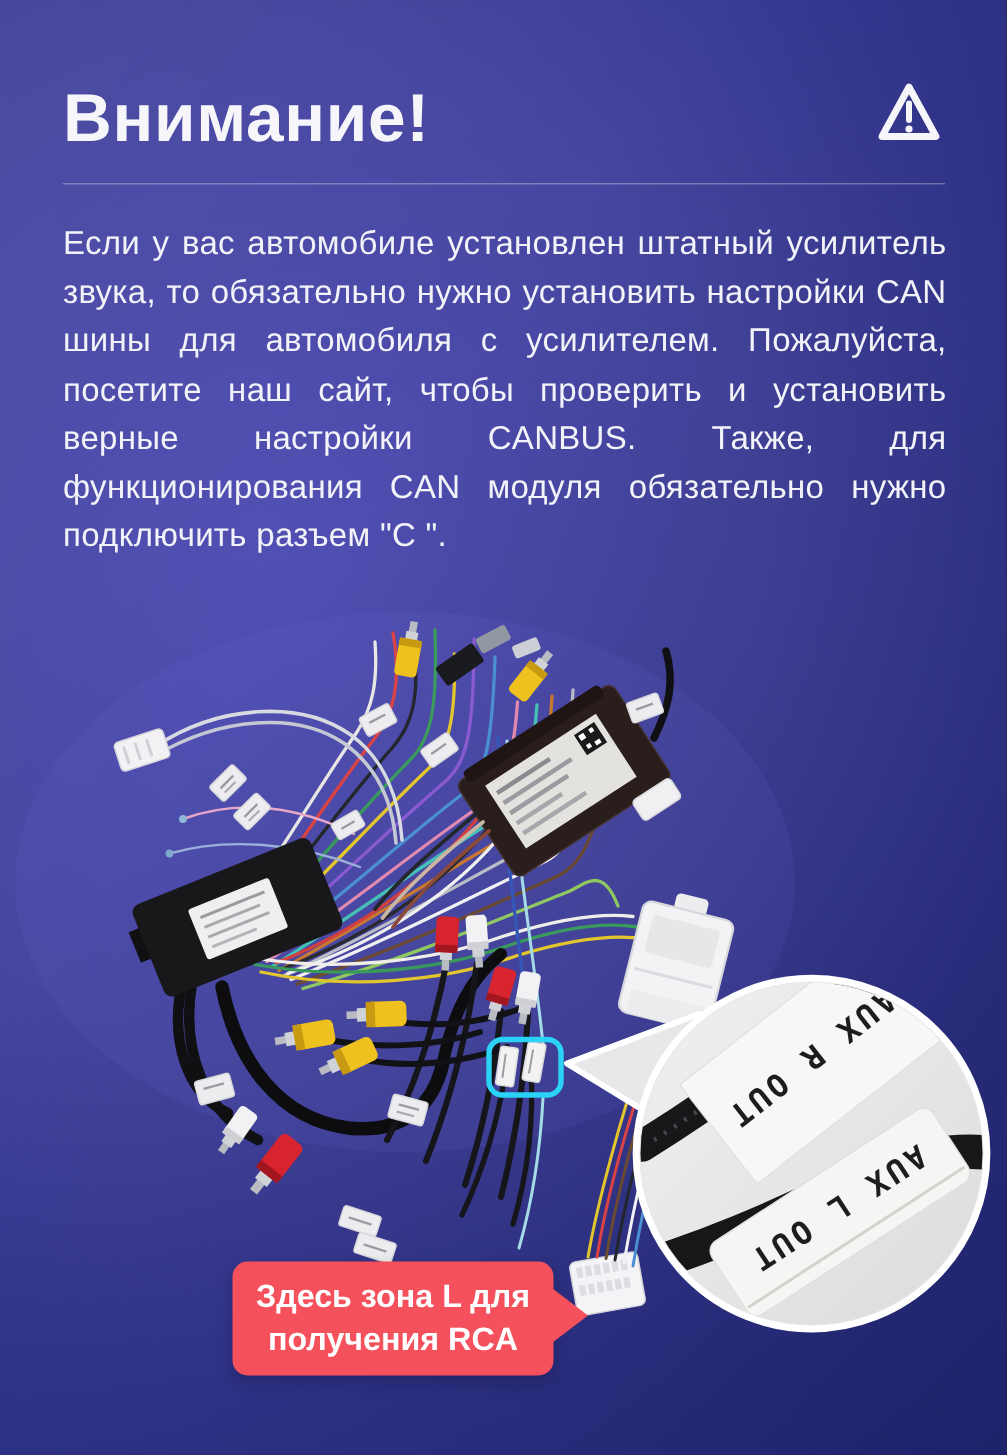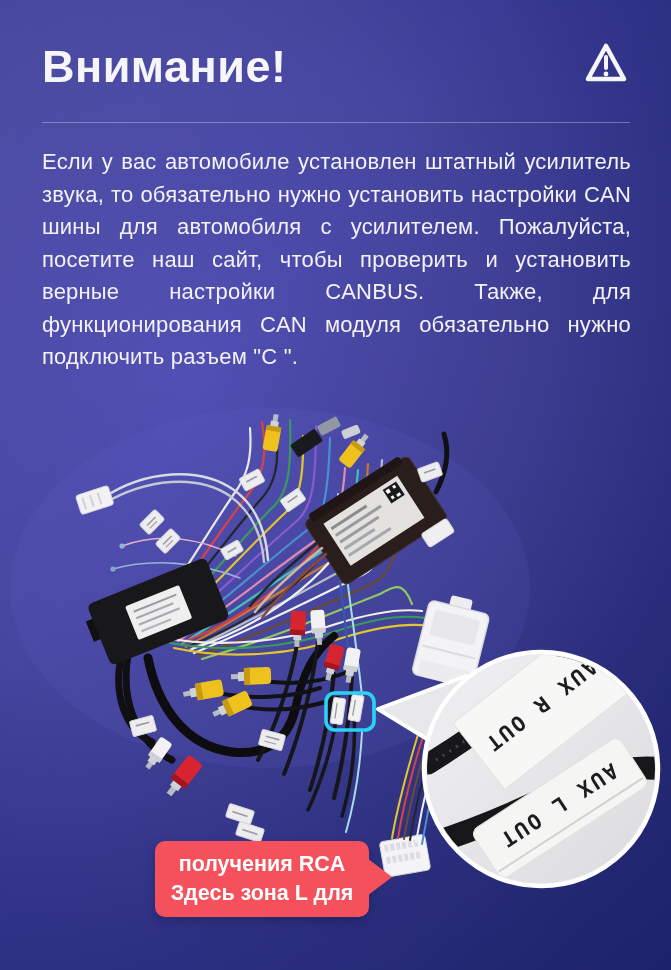--- a/index.html
+++ b/index.html
@@ -3,21 +3,21 @@
 <meta charset="utf-8">
 <style>
   html,body{margin:0;padding:0;background:#1d2260;}
   .page{
     position:relative;width:671px;height:970px;overflow:hidden;
     font-family:"Liberation Sans",sans-serif;
     background:
       linear-gradient(125deg, rgba(255,255,255,0.04) 0%, rgba(0,0,0,0) 35%, rgba(5,10,55,0.30) 92%),
       radial-gradient(115% 85% at 28% 38%, #514fb3 0%, #46459f 42%, #34378f 68%, #262d80 100%);
   }
-  header{position:absolute;left:42px;top:38px;right:40px;height:64px;}
+  header{position:absolute;left:42px;top:50px;right:40px;height:64px;}
   h1{
     margin:0;color:#f5f5fa;font-size:45px;line-height:58px;font-weight:bold;letter-spacing:.5px;
   }
   .warn-ic{position:absolute;right:2px;top:2px;width:46px;height:48px;}
   .divider{position:absolute;left:42px;top:122px;width:588px;height:1px;background:rgba(255,255,255,.30);}
   .copy{position:absolute;left:42px;top:146px;width:589px;}
   .copy p{
     margin:0;color:#f2f3f8;font-size:22px;line-height:32.5px;
     text-align:justify;letter-spacing:.2px;
   }
@@ -352,18 +352,18 @@
             <line x1="-86" y1="-20" x2="86" y2="-20" stroke="#d2d2ce" stroke-width="2"></line>
             <text class="aux-label" x="0" y="10" text-anchor="middle">AUX L OUT</text>
           </g>
         </g>
       </g>
     </svg>
 
   </div>
 
   <div class="callout">
+    <div>Здесь зона L для</div>
     <div>получения RCA</div>
-    <div>Здесь зона L для</div>
     <div class="arrow"></div>
   </div>
 
 </div>
 
 </body></html>

